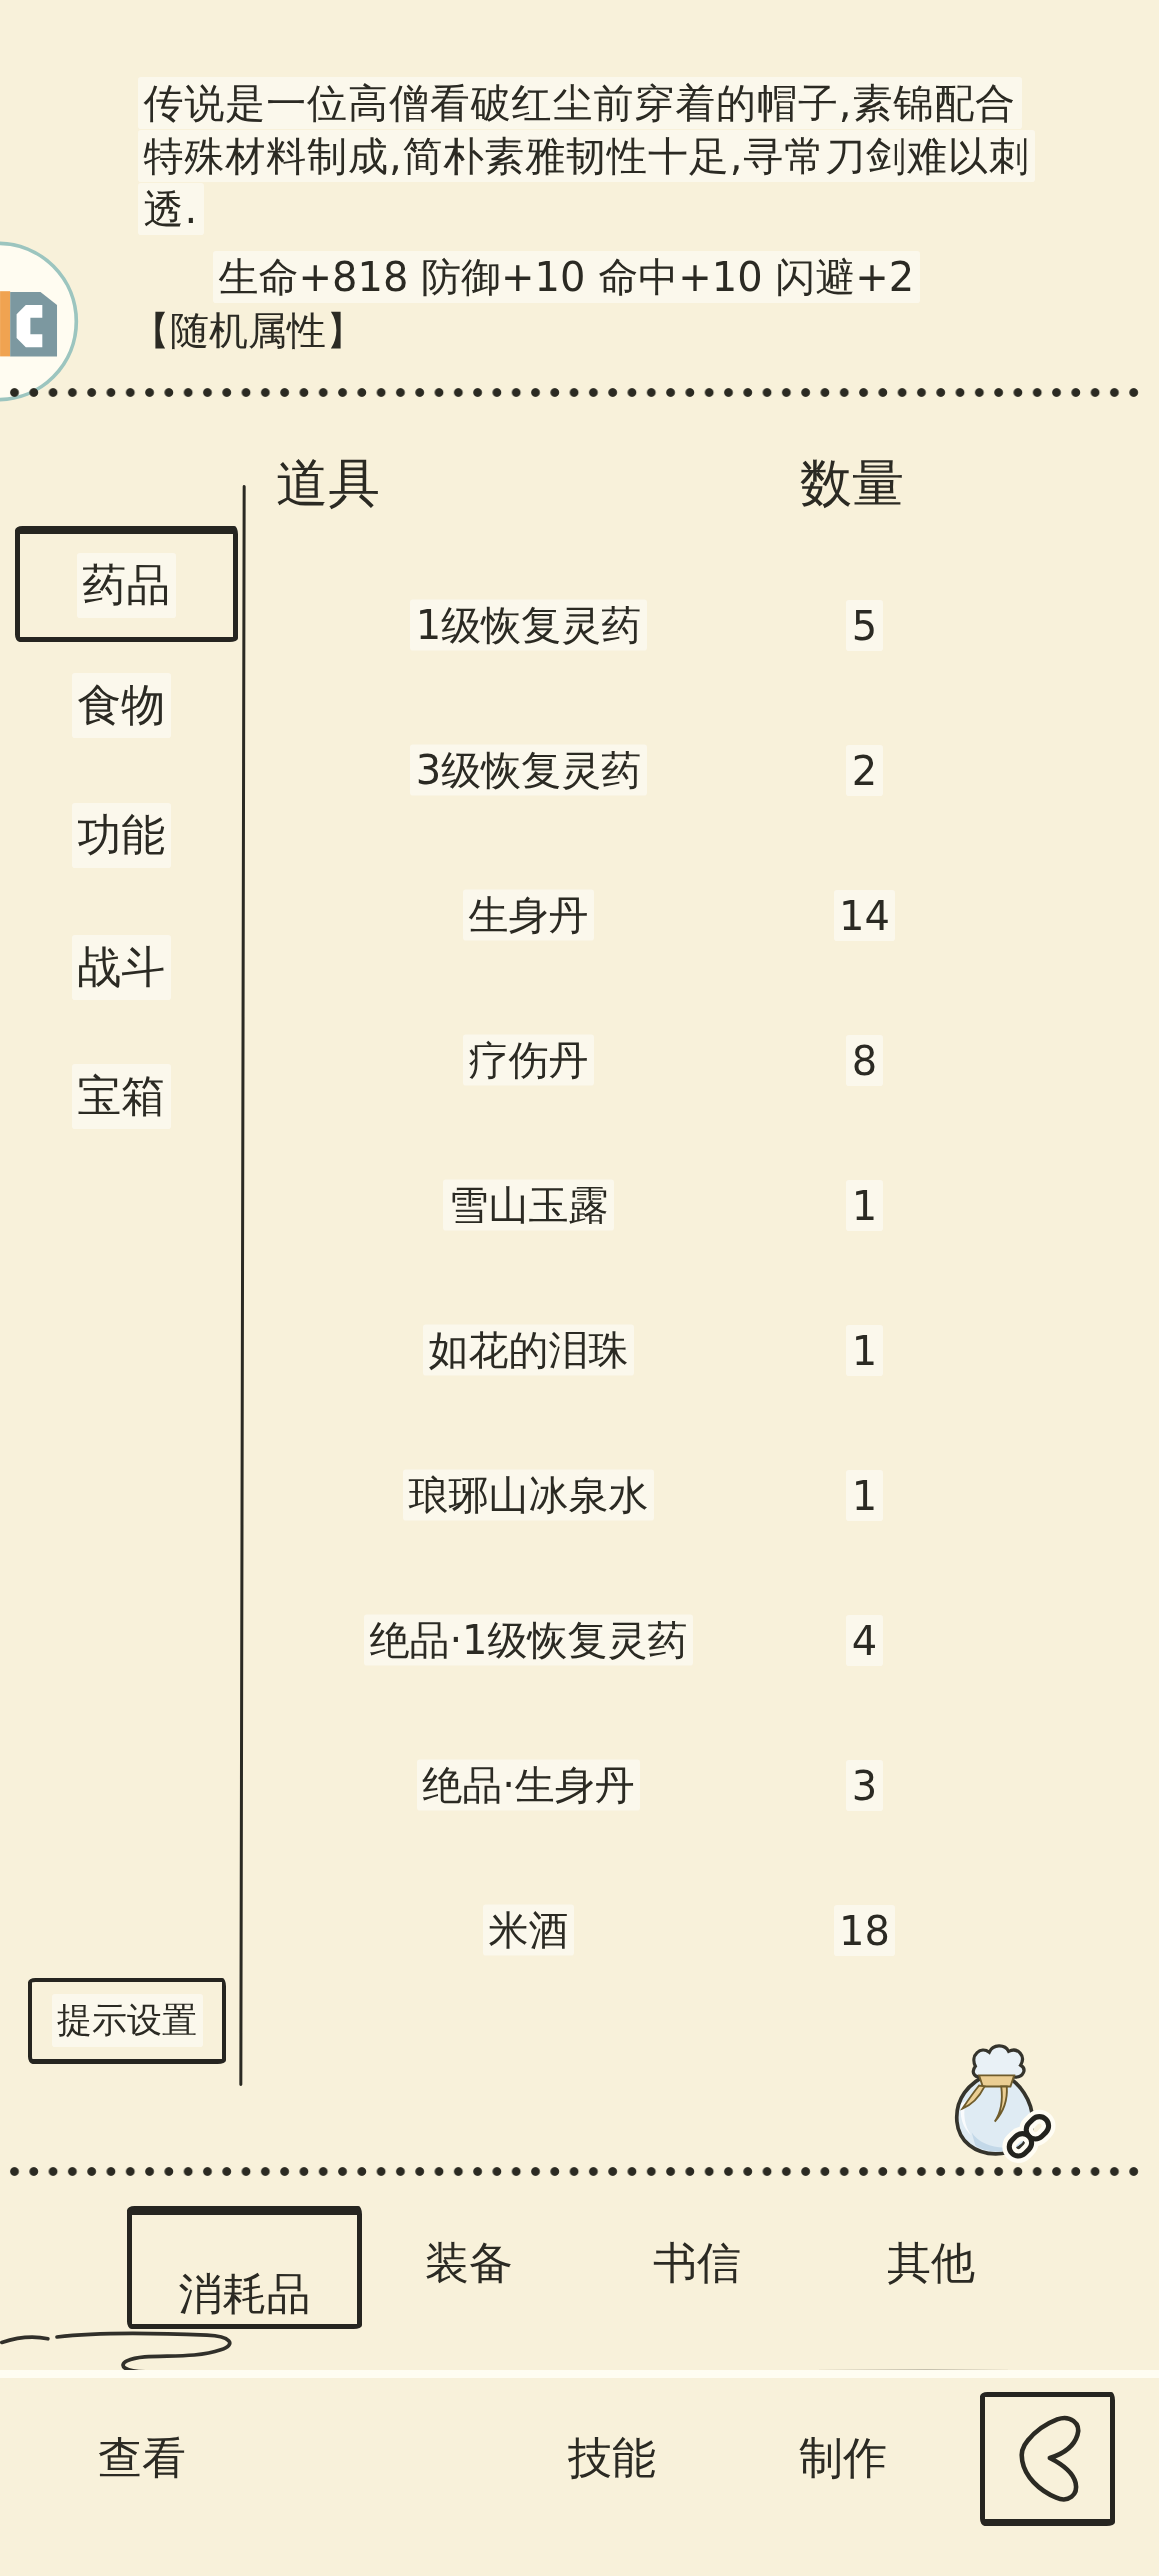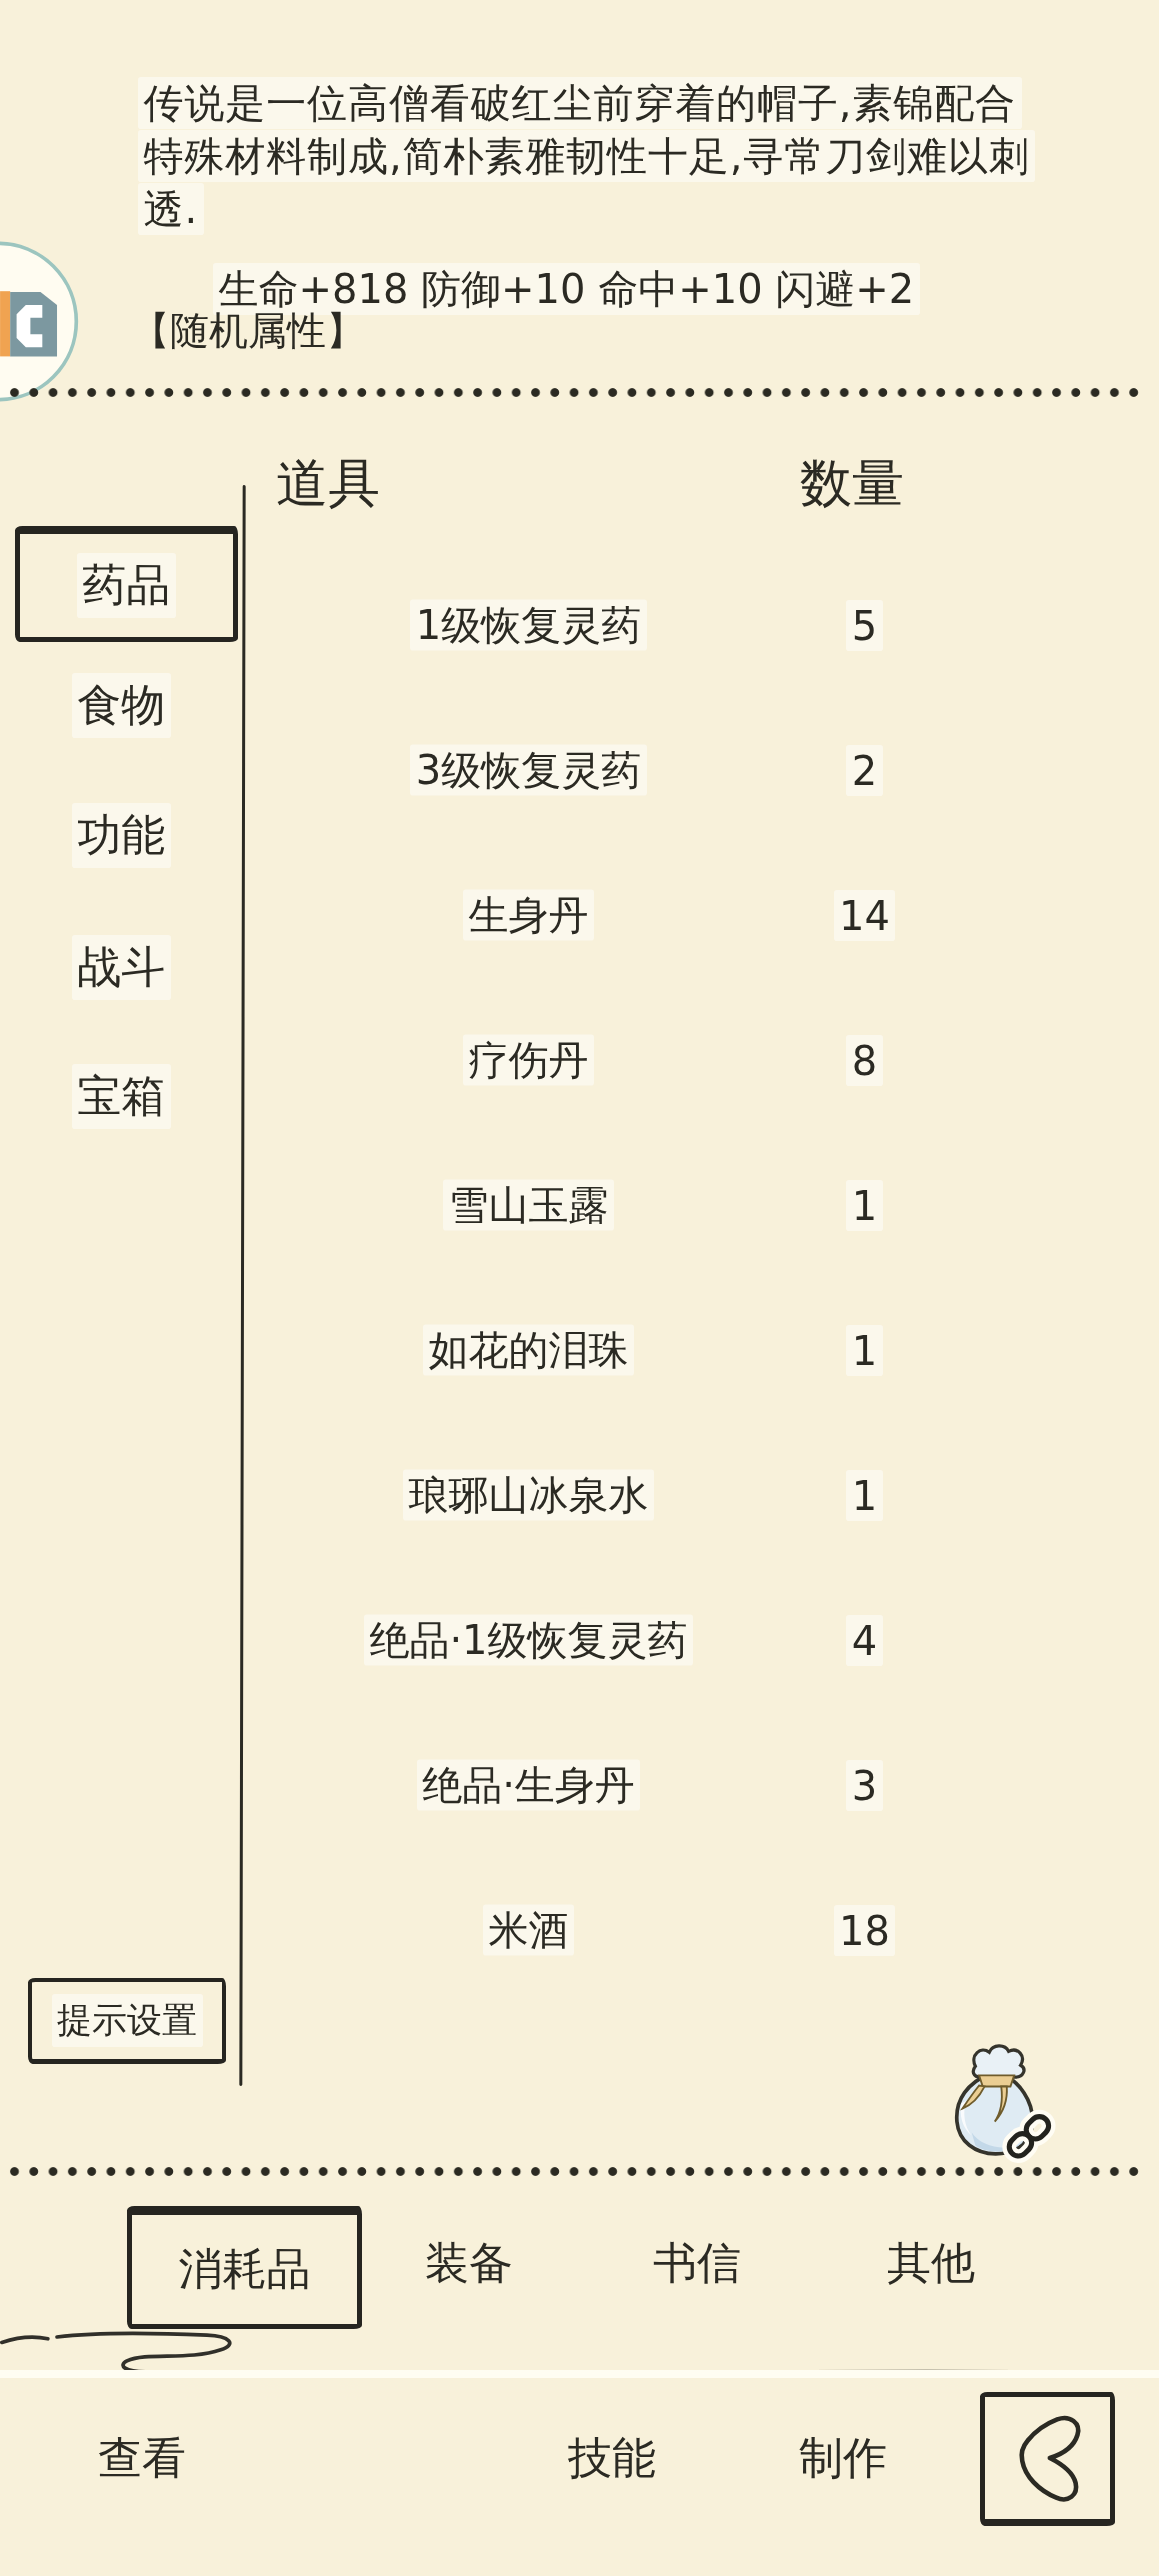--- a/index.html
+++ b/index.html
@@ -12,21 +12,21 @@
     color:#2b2a23;
   }
   .hl{background:rgba(255,255,255,.48);box-decoration-break:clone;-webkit-box-decoration-break:clone;padding:2.8px 5.5px;border-radius:2.8px;}
 
   
   .desc{
     position:absolute;left:138px;top:77px;width:894px;
     font-size:40px;line-height:53px;letter-spacing:0.9px;
   }
   .stats-line{
-    position:absolute;left:193px;top:262px;
+    position:absolute;left:193px;top:250px;
     font-size:40px;white-space:nowrap;padding-left:20px;
   }
   .random-attr{
     position:absolute;left:131px;top:304px;
     font-size:39px;white-space:nowrap;
   }
 
   
   .dots{
     position:absolute;left:9.2px;right:11px;height:12px;
@@ -79,21 +79,21 @@
     text-align:center;font-size:40px;
   }
 
   
   .tab{
     position:absolute;top:2236px;height:55px;width:166px;
     display:flex;align-items:center;justify-content:center;
     font-size:44px;cursor:pointer;
   }
   .tab.boxed{top:2206px;height:109px;width:225px;border-top-width:9.2px;}
-  #tab-0{left:127px;}
+  #tab-0{left:127px;align-items:flex-end;}
   #tab-1{left:386px;}
   #tab-2{left:614px;}
   #tab-3{left:848px;}
 
   
   #squiggle{position:absolute;left:0;top:2322px;}
 
   
   .nav-item{
     position:absolute;top:2432px;height:53px;width:156px;

